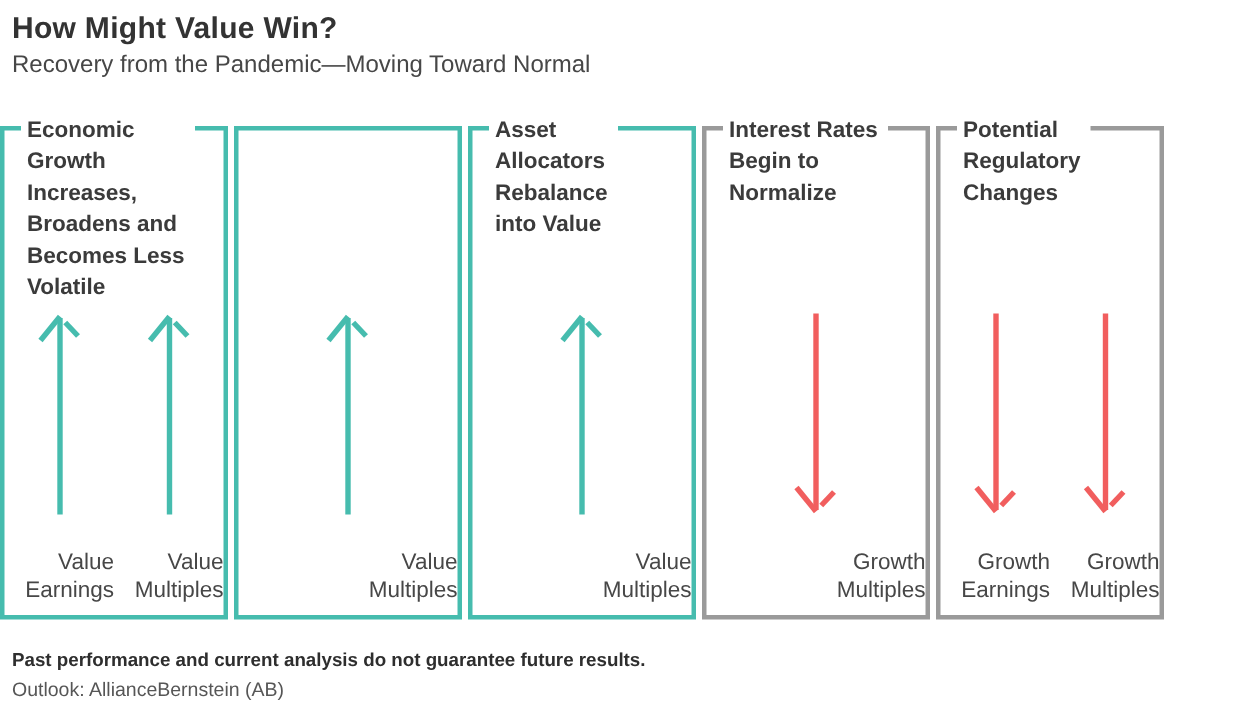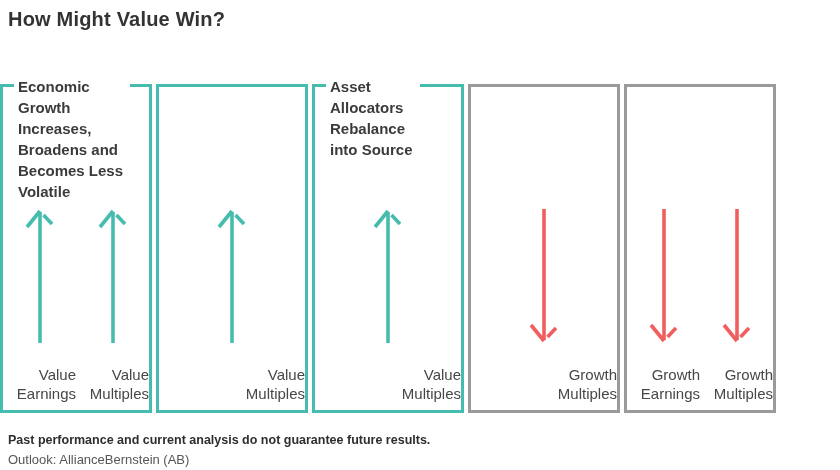--- a/index.html
+++ b/index.html
@@ -99,20 +99,21 @@
     font-size: 13px;
     color: #565656;
   }
 </style>
 </head>
 <body>
 
 <div class="page">
 
   <div class="title">How Might Value Win?</div>
+  <div class="subtitle">Recovery from the Pandemic—Moving Toward Normal</div>
 
   <div class="boxes">
 
     <div class="box teal">
       <div class="box-title">Economic
 Growth
 Increases,
 Broadens and
 Becomes Less
 Volatile</div>
@@ -153,53 +154,59 @@
       <div class="labels one">
         <div class="label">Value
 Multiples</div>
       </div>
     </div>
 
     <div class="box teal">
       <div class="box-title">Asset
 Allocators
 Rebalance
-into Source</div>
+into Value</div>
       <div class="arrows one">
         <svg class="arrow-svg" width="30" height="140" viewBox="0 0 30 140">
           <g stroke="#46bcae">
             <line x1="15" y1="6" x2="15" y2="137"></line>
             <line x1="2" y1="21" x2="15" y2="5"></line>
             <line x1="18.5" y1="9" x2="27" y2="18"></line>
           </g>
         </svg>
       </div>
       <div class="labels one">
         <div class="label">Value
 Multiples</div>
       </div>
     </div>
 
     <div class="box gray">
+      <div class="box-title">Interest Rates
+Begin to
+Normalize</div>
       <div class="arrows one">
         <svg class="arrow-svg" width="30" height="140" viewBox="0 0 30 140">
           <g stroke="#f15e5e">
             <line x1="15" y1="3" x2="15" y2="134"></line>
             <line x1="2" y1="119" x2="15" y2="135"></line>
             <line x1="18.5" y1="131" x2="27" y2="122"></line>
           </g>
         </svg>
       </div>
       <div class="labels one">
         <div class="label">Growth
 Multiples</div>
       </div>
     </div>
 
     <div class="box gray">
+      <div class="box-title">Potential
+Regulatory
+Changes</div>
       <div class="arrows two">
         <svg class="arrow-svg" width="30" height="140" viewBox="0 0 30 140">
           <g stroke="#f15e5e">
             <line x1="15" y1="3" x2="15" y2="134"></line>
             <line x1="2" y1="119" x2="15" y2="135"></line>
             <line x1="18.5" y1="131" x2="27" y2="122"></line>
           </g>
         </svg>
         <svg class="arrow-svg" width="30" height="140" viewBox="0 0 30 140">
           <g stroke="#f15e5e">

